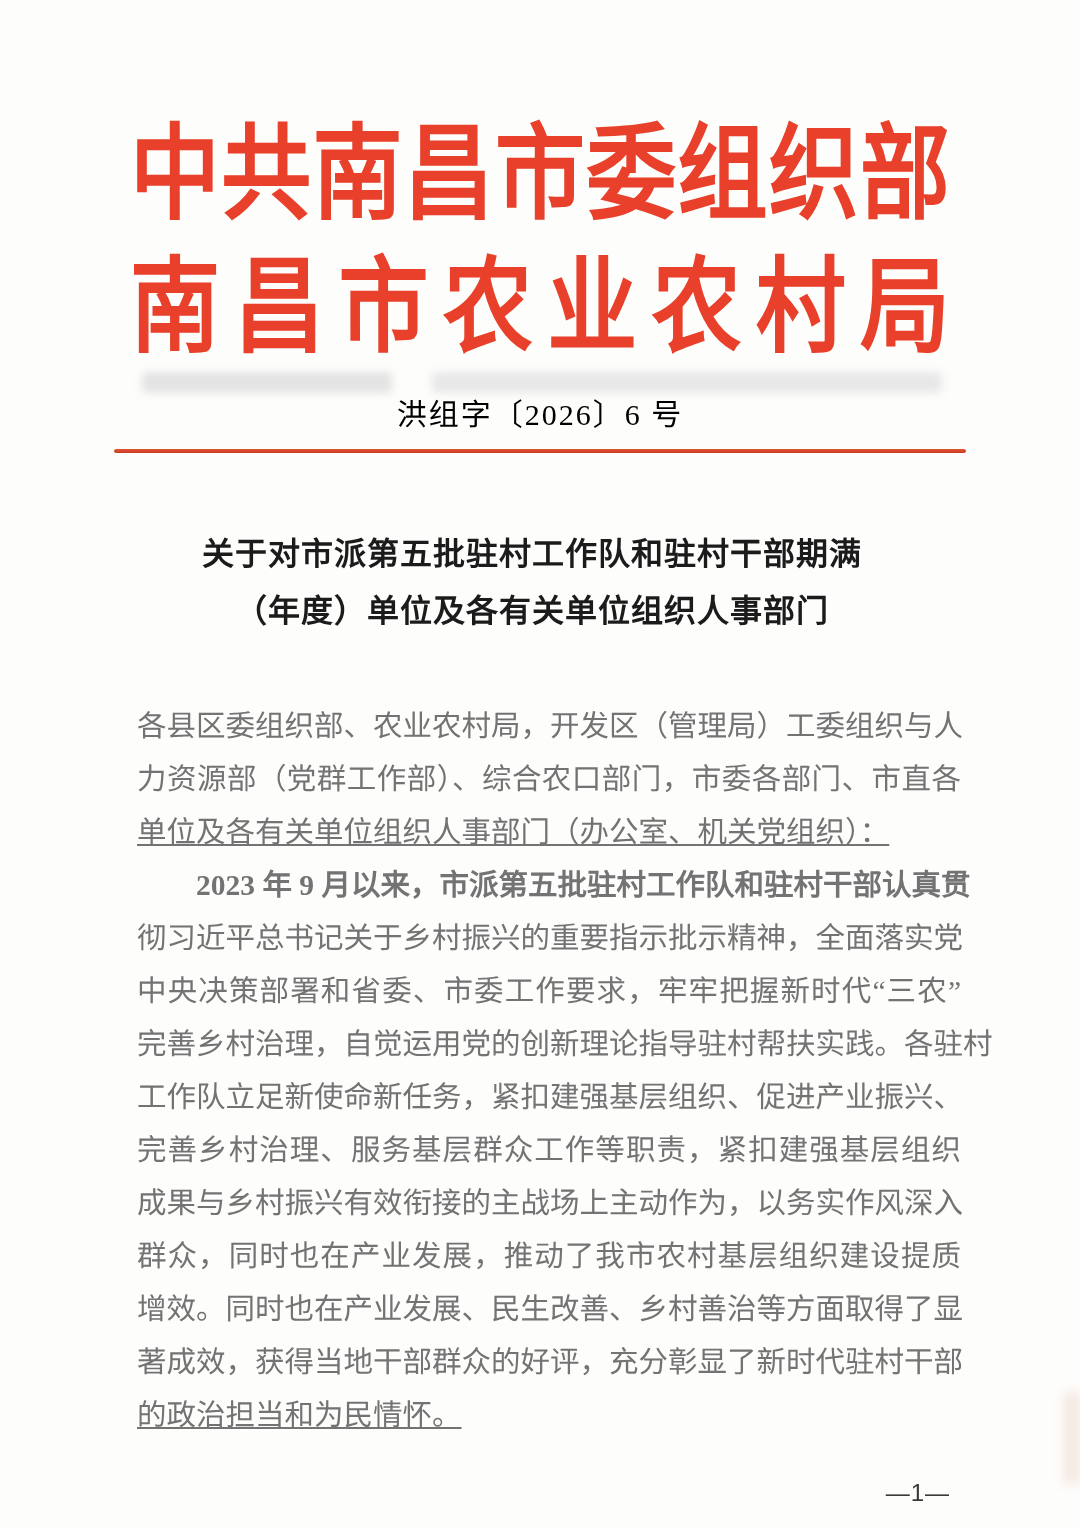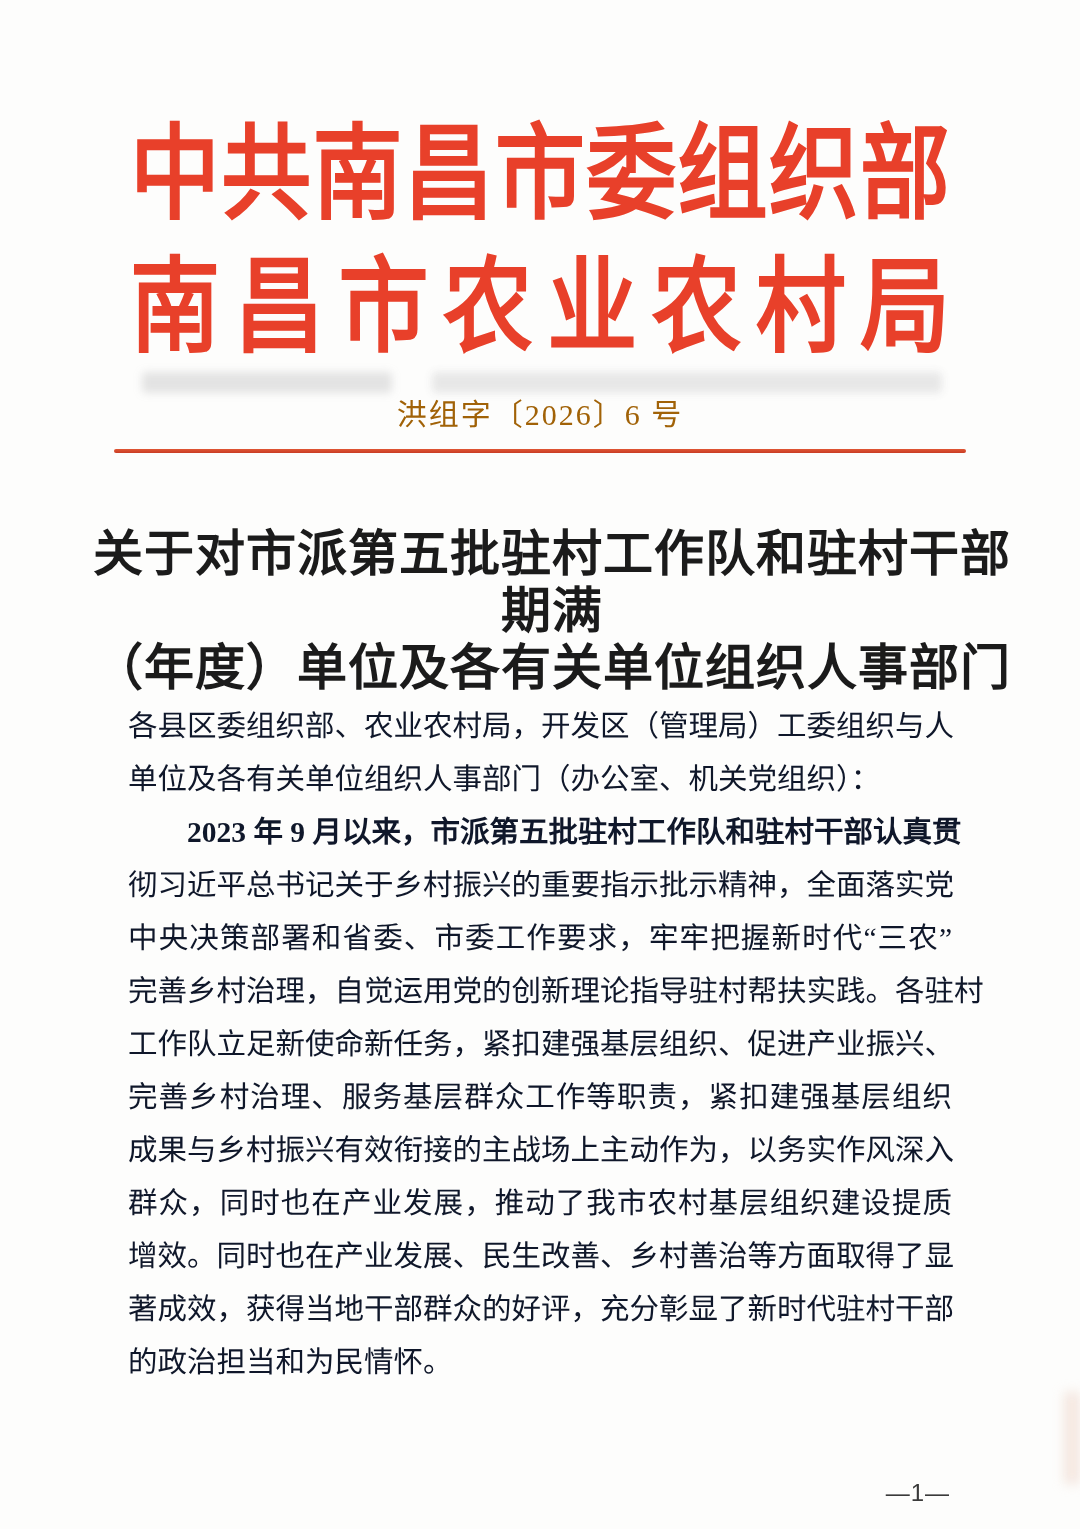--- a/index.html
+++ b/index.html
@@ -53,69 +53,70 @@
 
   
   .doc-number {
     position: absolute;
     top: 396px;
     left: 0;
     width: 100%;
     text-align: center;
     font-size: 30px;
     line-height: 38px;
-    color: #a16207;
+    color: #000000;
     letter-spacing: 2px;
   }
 
   
   .red-rule {
     position: absolute;
     top: 449px;
     left: 114px;
     width: 852px;
     height: 4px;
     background: linear-gradient(to bottom, #e05634, #c93c24);
     border-radius: 2px;
   }
 
   
   .doc-title {
     position: absolute;
     top: 526px;
-    left: 92px;
+    left: 72px;
     width: 920px;
     text-align: center;
-    font-size: 50px;
+    font-size: 32px;
     line-height: 57px;
     font-weight: 700;
     color: #1b1b1b;
     letter-spacing: 1px;
   }
 
   
   .doc-body {
     position: absolute;
     top: 700px;
-    left: 128px;
+    left: 137px;
     width: 824px;
     font-size: 29.5px;
-    color: #0f172a;
+    color: #737373;
   }
   .body-line {
     height: 53px;
     line-height: 53px;
     text-align: justify;
     text-align-last: justify;
     white-space: nowrap;
     text-justify: inter-character;
   }
   .body-line.endline {
     text-align: right;
     text-align-last: left;
+    text-decoration: underline;
   }
   .body-line.indent {
     text-indent: 59px;
     font-weight: bold;
   }
 
   
   .page-number {
     position: absolute;
     top: 1480px;
@@ -174,20 +175,21 @@
 
   <div class="red-rule"></div>
 
   <div class="doc-title">
     <div>关于对市派第五批驻村工作队和驻村干部期满</div>
     <div>（年度）单位及各有关单位组织人事部门</div>
   </div>
 
   <div class="doc-body">
     <div class="body-line">各县区委组织部、农业农村局，开发区（管理局）工委组织与人</div>
+    <div class="body-line">力资源部（党群工作部）、综合农口部门，市委各部门、市直各</div>
     <div class="body-line endline">单位及各有关单位组织人事部门（办公室、机关党组织）：</div>
     <div class="body-line indent">2023 年 9 月以来，市派第五批驻村工作队和驻村干部认真贯</div>
     <div class="body-line">彻习近平总书记关于乡村振兴的重要指示批示精神，全面落实党</div>
     <div class="body-line">中央决策部署和省委、市委工作要求，牢牢把握新时代“三农”</div>
     <div class="body-line">完善乡村治理，自觉运用党的创新理论指导驻村帮扶实践。各驻村</div>
     <div class="body-line">工作队立足新使命新任务，紧扣建强基层组织、促进产业振兴、</div>
     <div class="body-line">完善乡村治理、服务基层群众工作等职责，紧扣建强基层组织</div>
     <div class="body-line">成果与乡村振兴有效衔接的主战场上主动作为，以务实作风深入</div>
     <div class="body-line">群众，同时也在产业发展，推动了我市农村基层组织建设提质</div>
     <div class="body-line">增效。同时也在产业发展、民生改善、乡村善治等方面取得了显</div>

